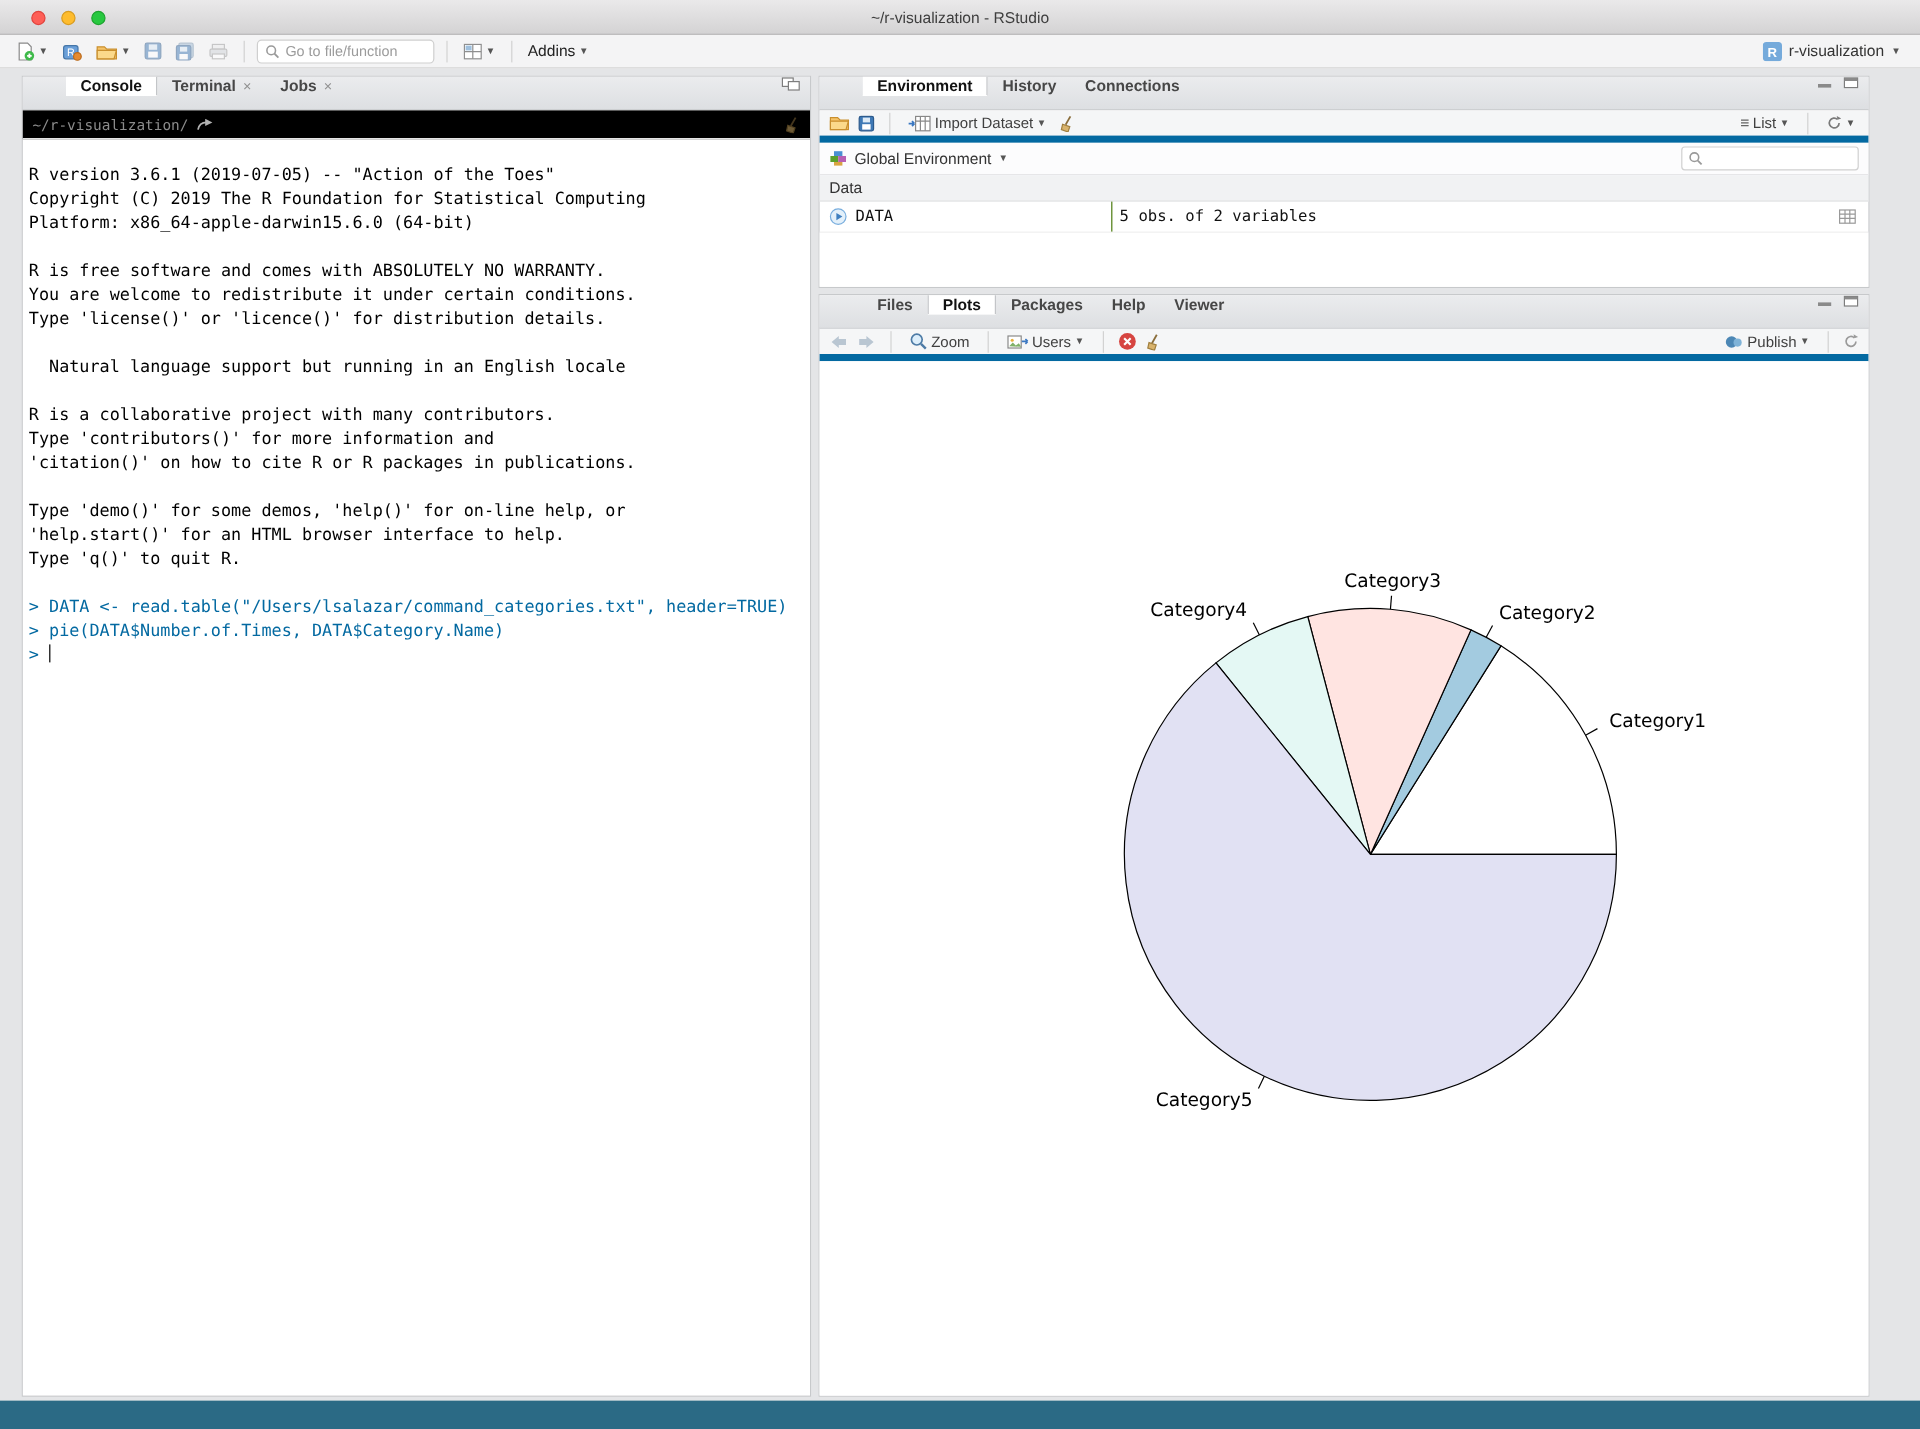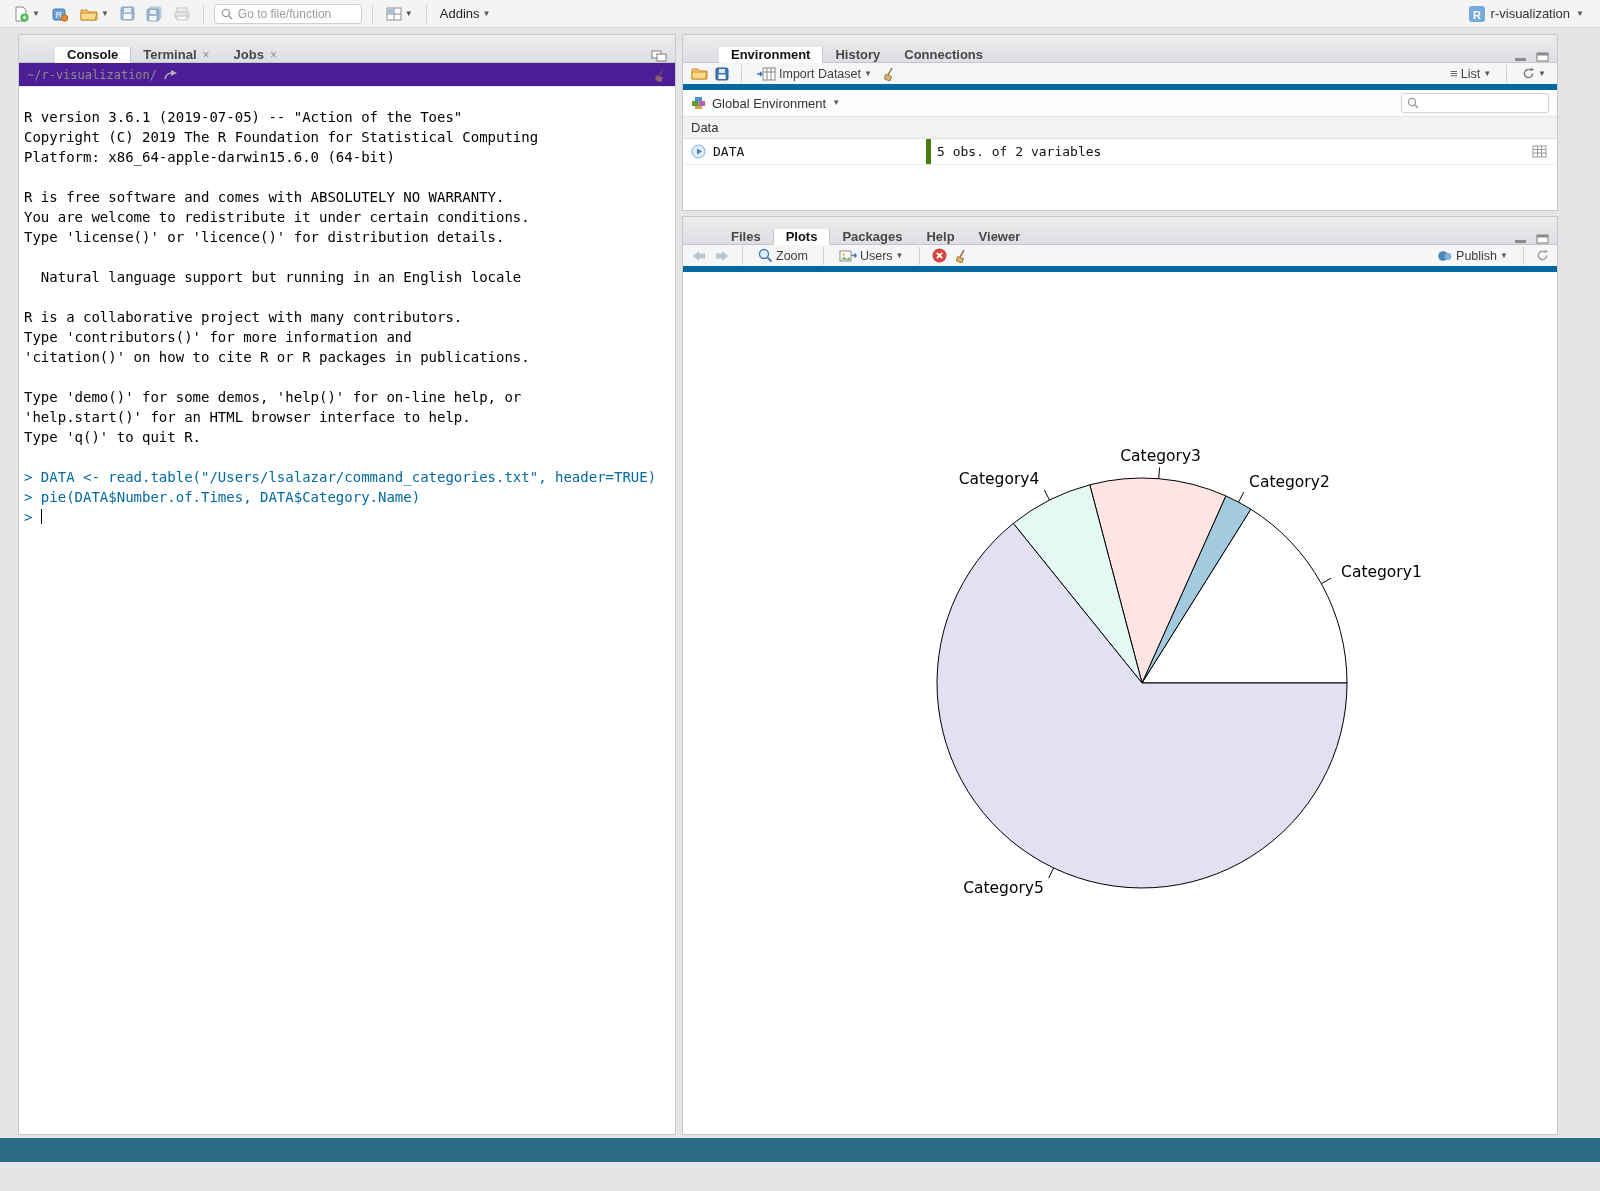--- a/index.html
+++ b/index.html
@@ -30,61 +30,69 @@
   .icon { display:inline-flex; align-items:center; line-height:0; }
 
   
   .content { height:1110px; flex:0 0 auto; position:relative; background:#e4e5e7; }
   .pane { background:#fff; border:1px solid #c7c9cb; display:flex; flex-direction:column; }
   .left-pane { position:absolute; left:18px; top:6px; width:658px; bottom:3px; }
   .right-col { position:absolute; left:682px; top:6px; width:876px; bottom:3px; display:flex; flex-direction:column; }
   .env-pane { height:177px; flex:0 0 auto; margin-bottom:5px; }
   .plots-pane { flex:1; }
 
-  .tabbar { height:28px; flex:0 0 auto; background:linear-gradient(#ebecee,#dddfe2); border-bottom:1px solid #c3c5c8; display:flex; align-items:flex-end;padding-left:36px; }
+  .tabbar { height:28px; flex:0 0 auto; background:linear-gradient(#ebecee,#dddfe2); border-bottom:1px solid #c3c5c8; display:flex; align-items:flex-start;padding-left:36px; }
   .tab { display:flex; align-items:center; gap:6px; padding:0 12px; font-size:13px; font-weight:bold; color:#474747; position:relative; }
   .tab.active { background:#fff; border-left:1px solid #c3c5c8; border-right:1px solid #c3c5c8; margin-bottom:-1px; border-bottom:1px solid #fff; color:#121212; z-index:2; }
   .tab.first.active { border-left:none; }
   .tab .x { color:#909090; font-size:12px; font-weight:normal; }
   .tab-actions { margin-left:auto; display:flex; align-items:center; gap:9px; padding-right:8px; }
 
   
-  .console-subbar { height:24px; flex:0 0 auto; background:#4c1d95; border-bottom:1px solid #e4e4e4; display:flex; align-items:center; padding:0 8px; gap:7px; }
+  .console-subbar { height:24px; flex:0 0 auto; background:#000000; border-bottom:1px solid #e4e4e4; display:flex; align-items:center; padding:0 8px; gap:7px; }
   .wd { color:#8c8c8c; font-size:12px; font-family:"DejaVu Sans Mono",monospace; }
   .console-output { flex:1; overflow:hidden; padding:20px 6px 0 5px; font-family:"DejaVu Sans Mono",monospace; font-size:14px; line-height:20px; white-space:pre; color:#000; }
   .cline-input { color:#0369a1; }
   .cursor { display:inline-block; width:1px; height:15px; background:#000; vertical-align:-2px; }
 
   
   .pane-toolbar { height:27px; flex:0 0 auto; background:#f5f6f7; border-bottom:6px solid #0369a1; display:flex; align-items:center; padding:0 8px; gap:7px; font-size:12.5px; color:#3f3f3f; }
   .pane-toolbar .lbl { white-space:nowrap; }
 
   
   .scope-row { height:27px; flex:0 0 auto; background:#fcfcfd; border-bottom:1px solid #e6e6e8; display:flex; align-items:center; padding:0 8px; gap:6px; font-size:13px; color:#333; }
   .search-box { margin-left:auto; display:flex; align-items:center; border:1px solid #d0d0d0; border-radius:3px; background:#fff; height:20px; width:148px; padding:0 5px; gap:5px; }
   .search-box input { border:0; outline:0; width:100%; font-size:12px; background:transparent; }
   .section-header { height:22px; flex:0 0 auto; background:#f1f2f3; border-bottom:1px solid #e2e3e4; display:flex; align-items:center; padding:0 8px; font-size:13px; color:#333; }
   .env-row { height:26px; flex:0 0 auto; display:flex; align-items:center; border-bottom:1px solid #ededee; font-family:"DejaVu Sans Mono",monospace; font-size:13px; color:#111; }
   .env-row .obj-name { padding-left:8px; display:flex; gap:7px; align-items:center; width:243px; flex:0 0 auto; height:100%; }
-  .env-row .obj-value { flex:1; border-left:5px solid #4d7c0f; padding-left:6px; height:100%; display:flex; align-items:center; }
+  .env-row .obj-value { flex:1; border-left:1px solid #4d7c0f; padding-left:6px; height:100%; display:flex; align-items:center; }
   .env-row .row-action { padding:0 10px; }
   .env-rest { flex:1; background:#fff; }
 
   
   .plot-area { flex:1; background:#fff; overflow:hidden; }
   .plot-area svg text { font-family:"DejaVu Sans","Liberation Sans",sans-serif; font-size:15.5px; fill:#000; }
 
   
   .bottom-strip { height:24px; flex:0 0 auto; background:#2b6a85; }
 </style>
 </head>
 <body>
 
 <div class="window">
 
+  <div class="titlebar">
+    <div class="traffic">
+      <span class="light close"></span>
+      <span class="light min"></span>
+      <span class="light zoom"></span>
+    </div>
+    <span class="title">~/r-visualization - RStudio</span>
+  </div>
 
   <div class="main-toolbar">
     <span class="tb-btn">
       <span class="icon">
           <svg width="16" height="16">
             <path d="M3 1h7l3 3v11H3z" fill="#fff" stroke="#8a8a8a"></path>
             <circle cx="11.5" cy="11.5" r="4" fill="#3fba4a"></circle>
             <path d="M11.5 9.6v3.8M9.6 11.5h3.8" stroke="#fff" stroke-width="1.5"></path>
           </svg>
         </span>

